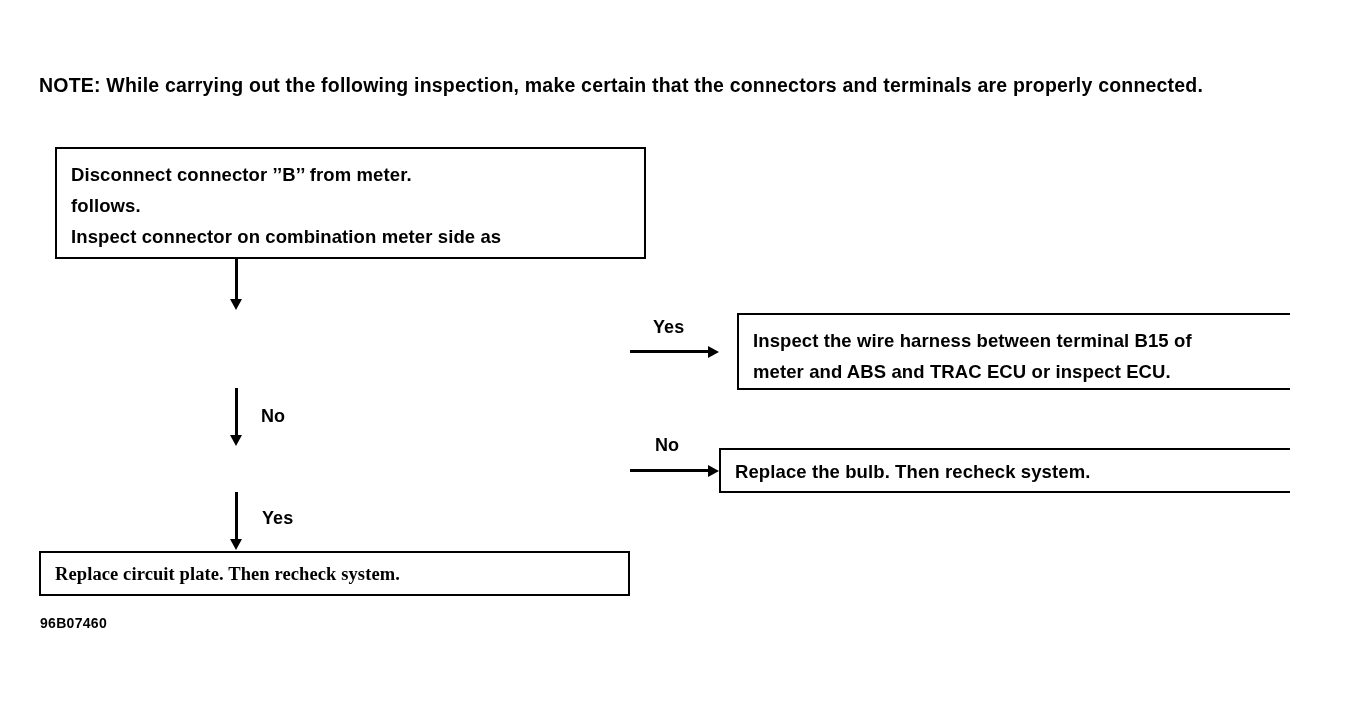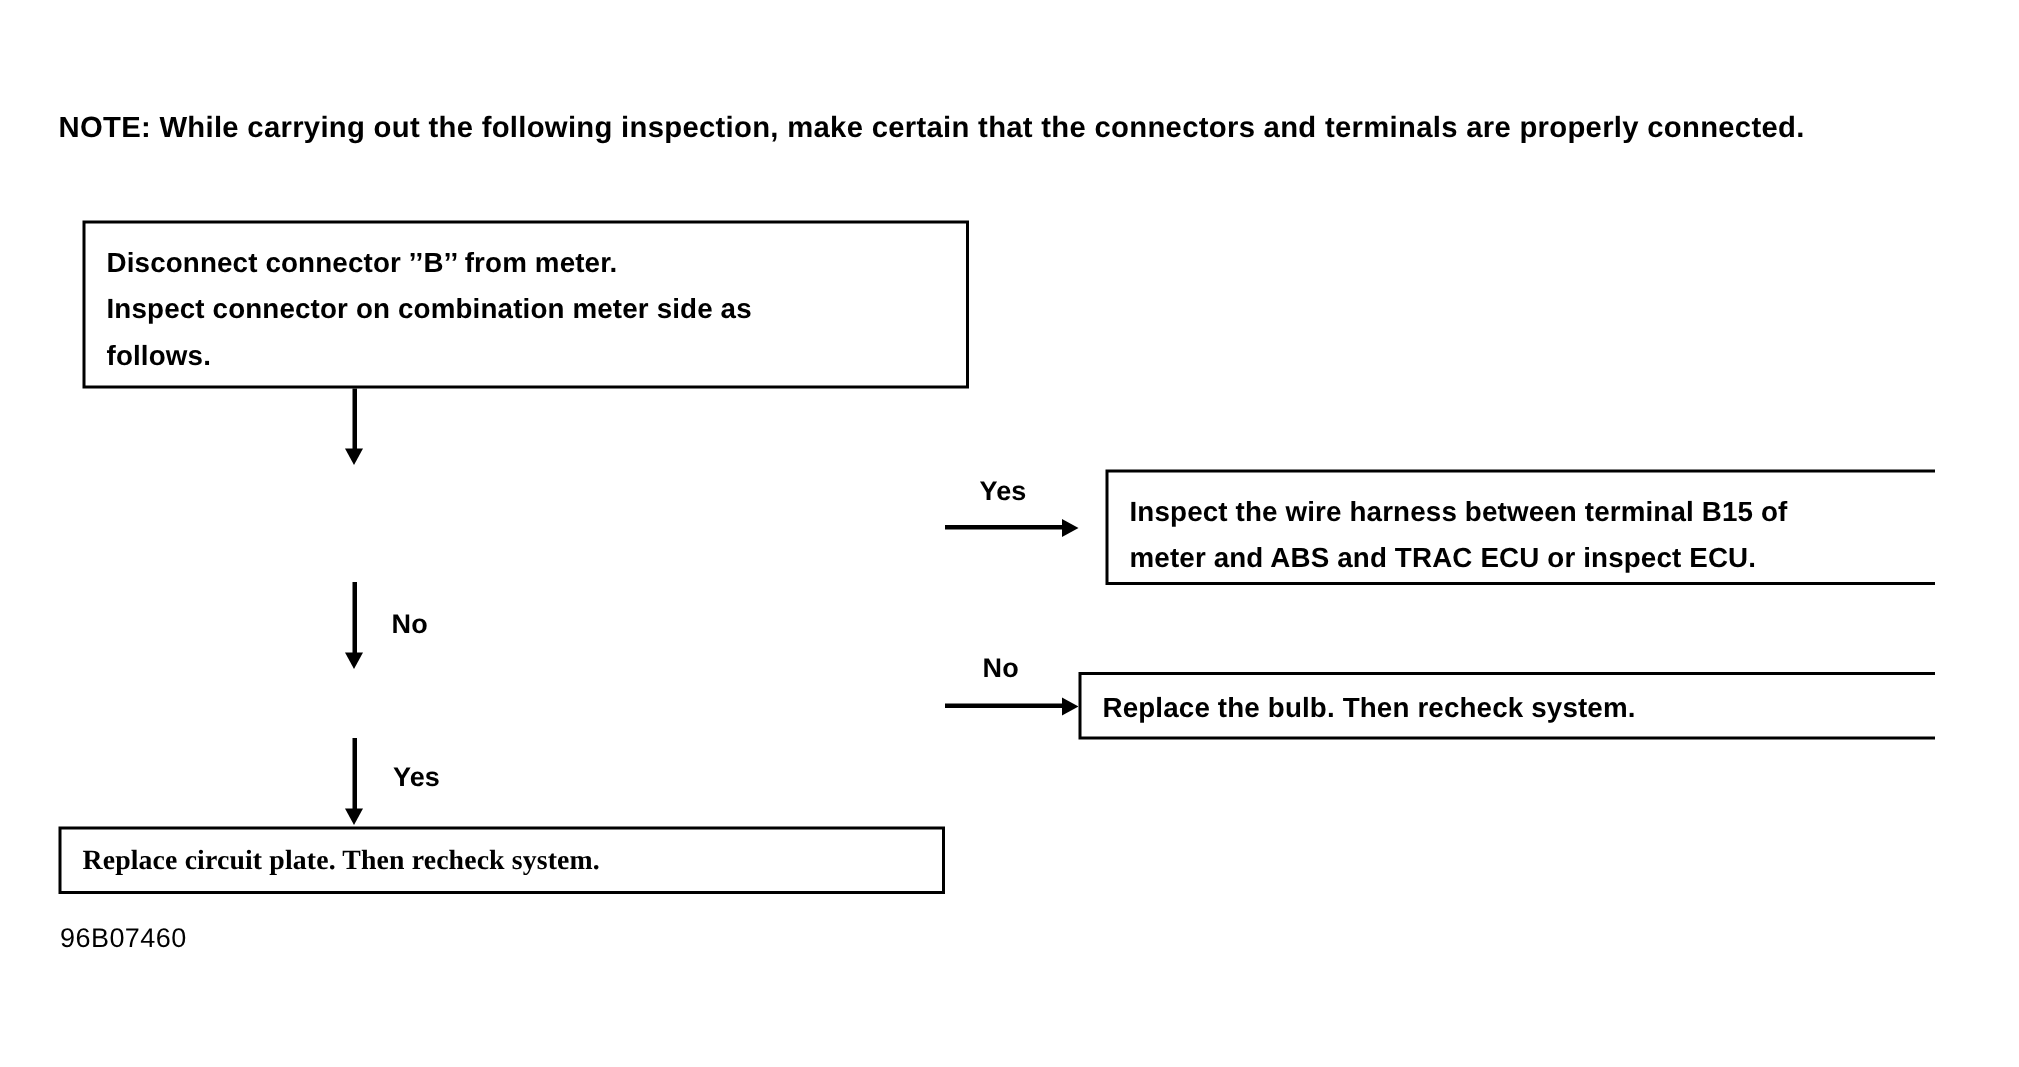--- a/index.html
+++ b/index.html
@@ -104,39 +104,39 @@
   #label-yes-right { left: 653px; top: 317px; }
   #label-no-down   { left: 261px; top: 406px; }
   #label-no-right  { left: 655px; top: 435px; }
   #label-yes-down  { left: 262px; top: 508px; }
 
   
   #figure-id {
     position: absolute;
     left: 40px;
     top: 615px;
-    font-size: 18px;
-    font-weight: normal;
+    font-size: 14px;
+    font-weight: bold;
     letter-spacing: 0.3px;
   }
 </style>
 </head>
 <body>
 
 <div id="page">
 
   <div class="note">
     <span class="note-label">NOTE:</span>
     <span>While carrying out the following inspection, make certain that the connectors and terminals are properly connected.</span>
   </div>
 
   <div class="box" id="box-disconnect">
     <span class="line">Disconnect connector ’’B’’ from meter.</span>
+    <span class="line">follows.</span>
     <span class="line">Inspect connector on combination meter side as</span>
-    <span class="line">follows.</span>
   </div>
 
   <div class="vline" id="conn1-line"></div>
   <div class="arrow-down" id="conn1-head"></div>
 
 
   <div class="branch-label" id="label-yes-right">Yes</div>
   <div class="hline" id="conn-yes-line"></div>
   <div class="arrow-right" id="conn-yes-head"></div>
 

